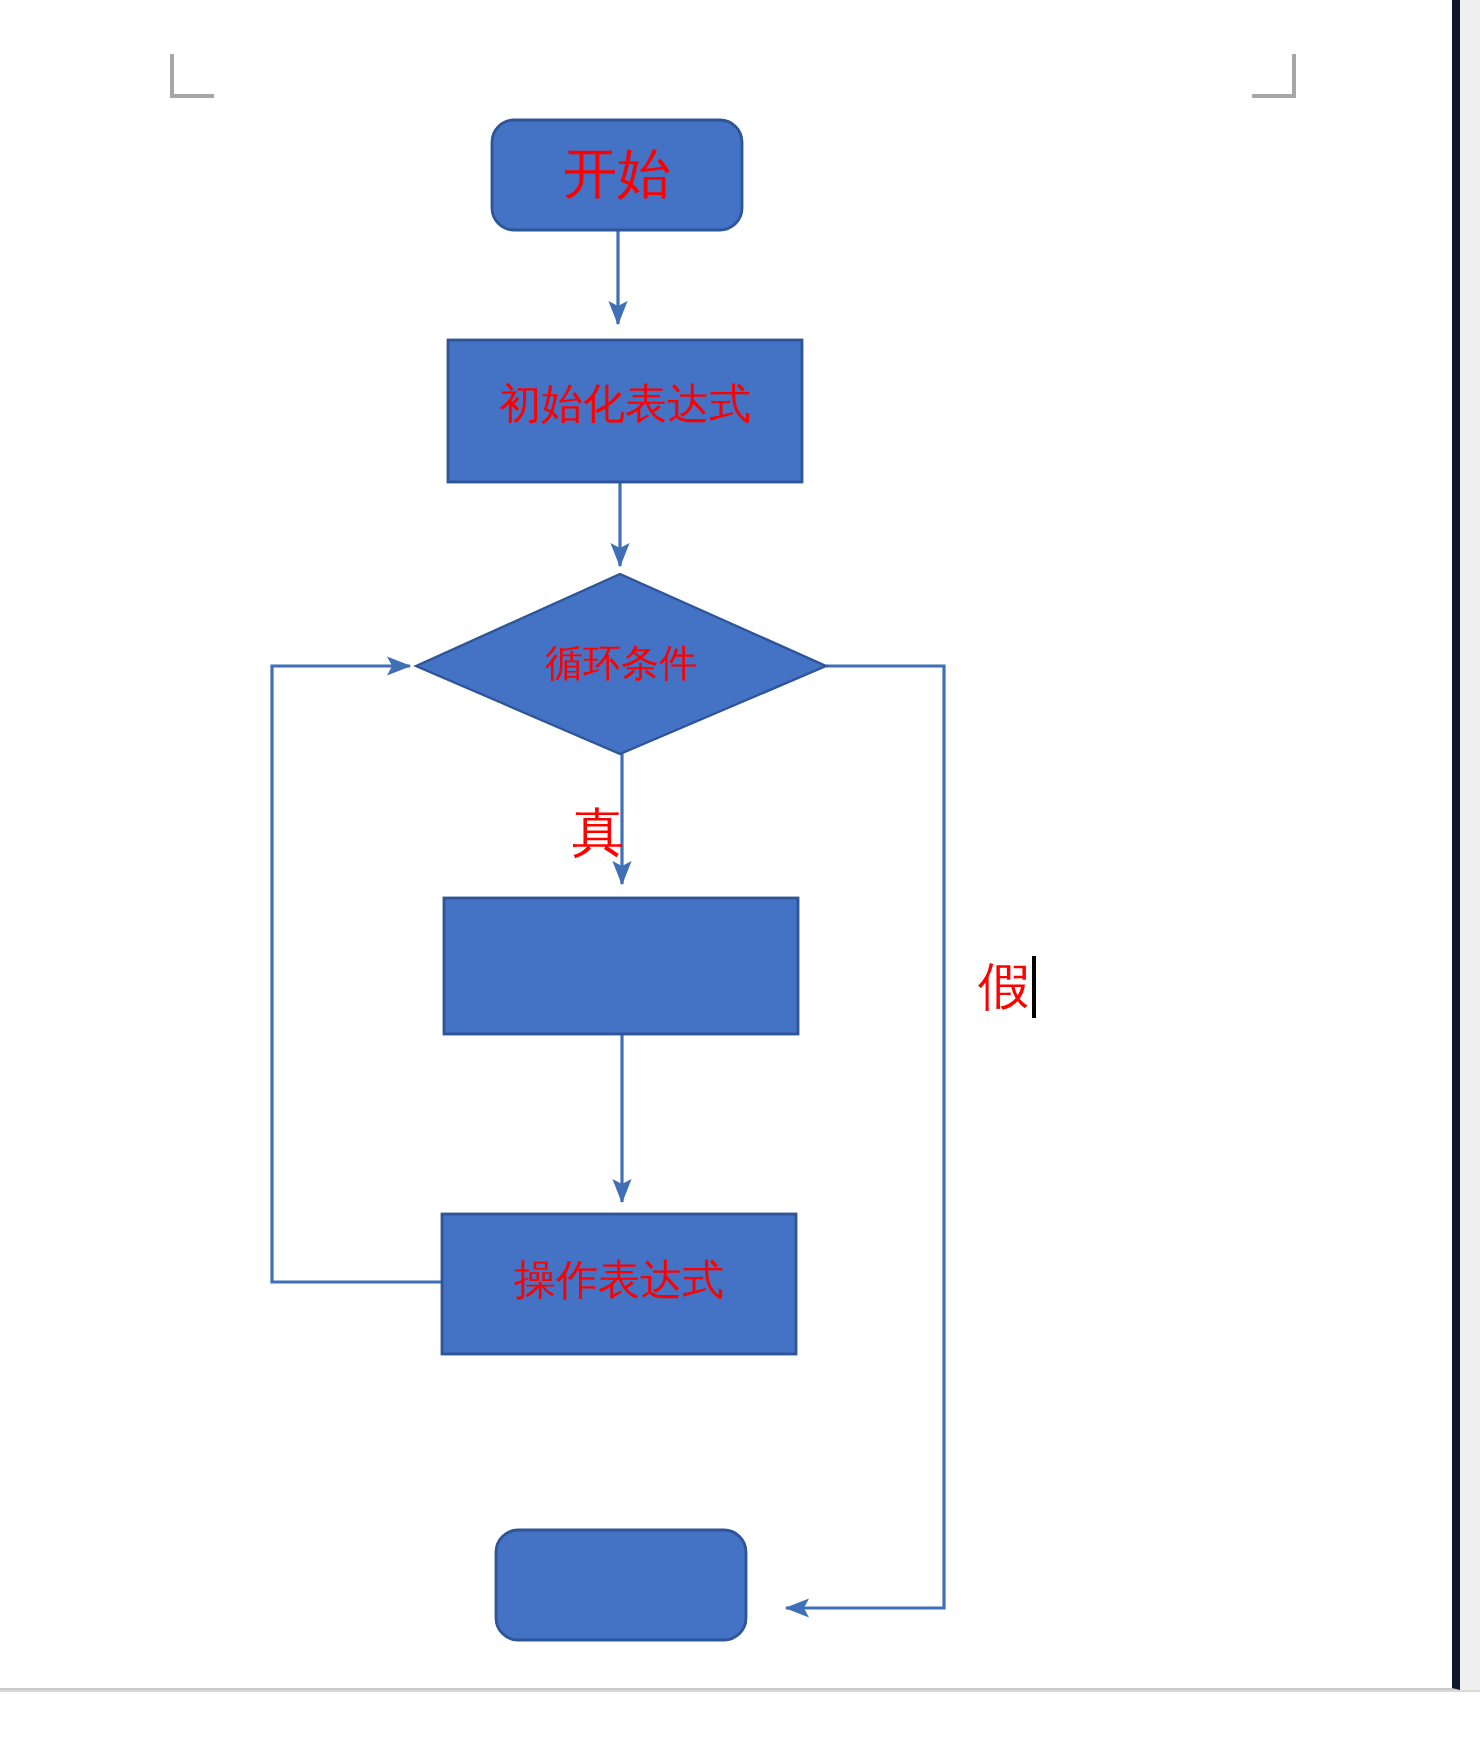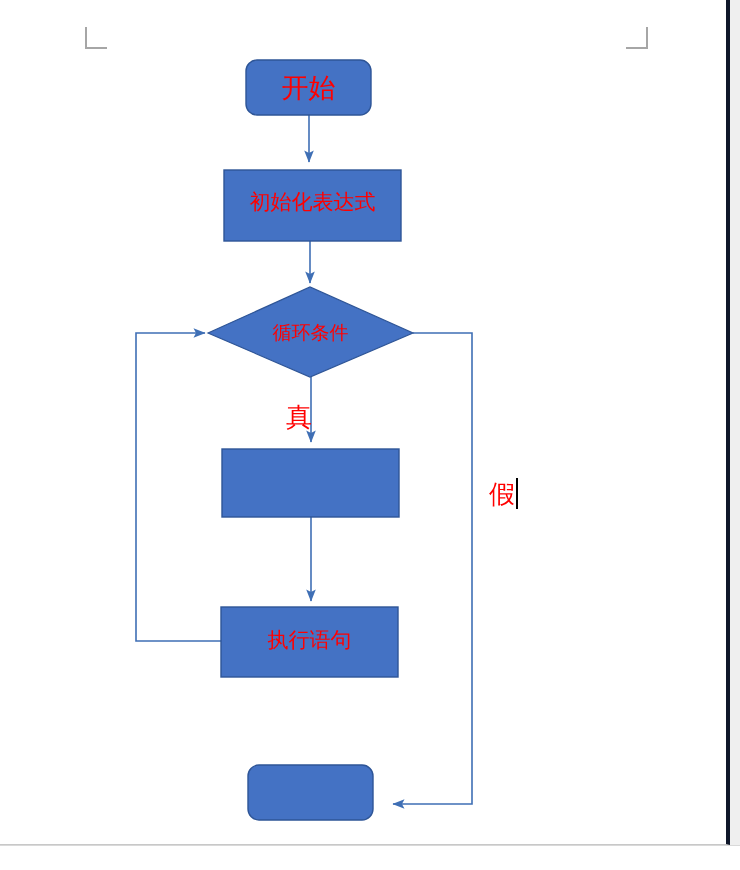--- a/index.html
+++ b/index.html
@@ -143,21 +143,21 @@
       <rect x="248" y="765" width="125" height="55" rx="11" ry="11" fill="#4472c4" stroke="#2e5597" stroke-width="1.4"></rect>
     </svg>
 
     <div class="node-label" style="left:246px; top:74px; width:125px; font-size:27px;">开始</div>
 
     <div class="node-label" style="left:224px; top:192px; width:177px; font-size:21px;">初始化表达式</div>
 
     <div class="node-label" style="left:208px; top:323px; width:205px; font-size:19px;">循环条件</div>
 
 
-    <div class="node-label" style="left:221px; top:630px; width:177px; font-size:21px;">执行语句</div>
+    <div class="node-label" style="left:221px; top:630px; width:177px; font-size:21px;">操作表达式</div>
 
 
     <div class="edge-label" style="left:286px; top:404px; font-size:26px;">真</div>
 
     <div class="edge-label" style="left:489px; top:481px; font-size:26px;">假</div>
 
     <div class="caret" style="left:516px; top:478px; height:31px;"></div>
 
   </div>
 

